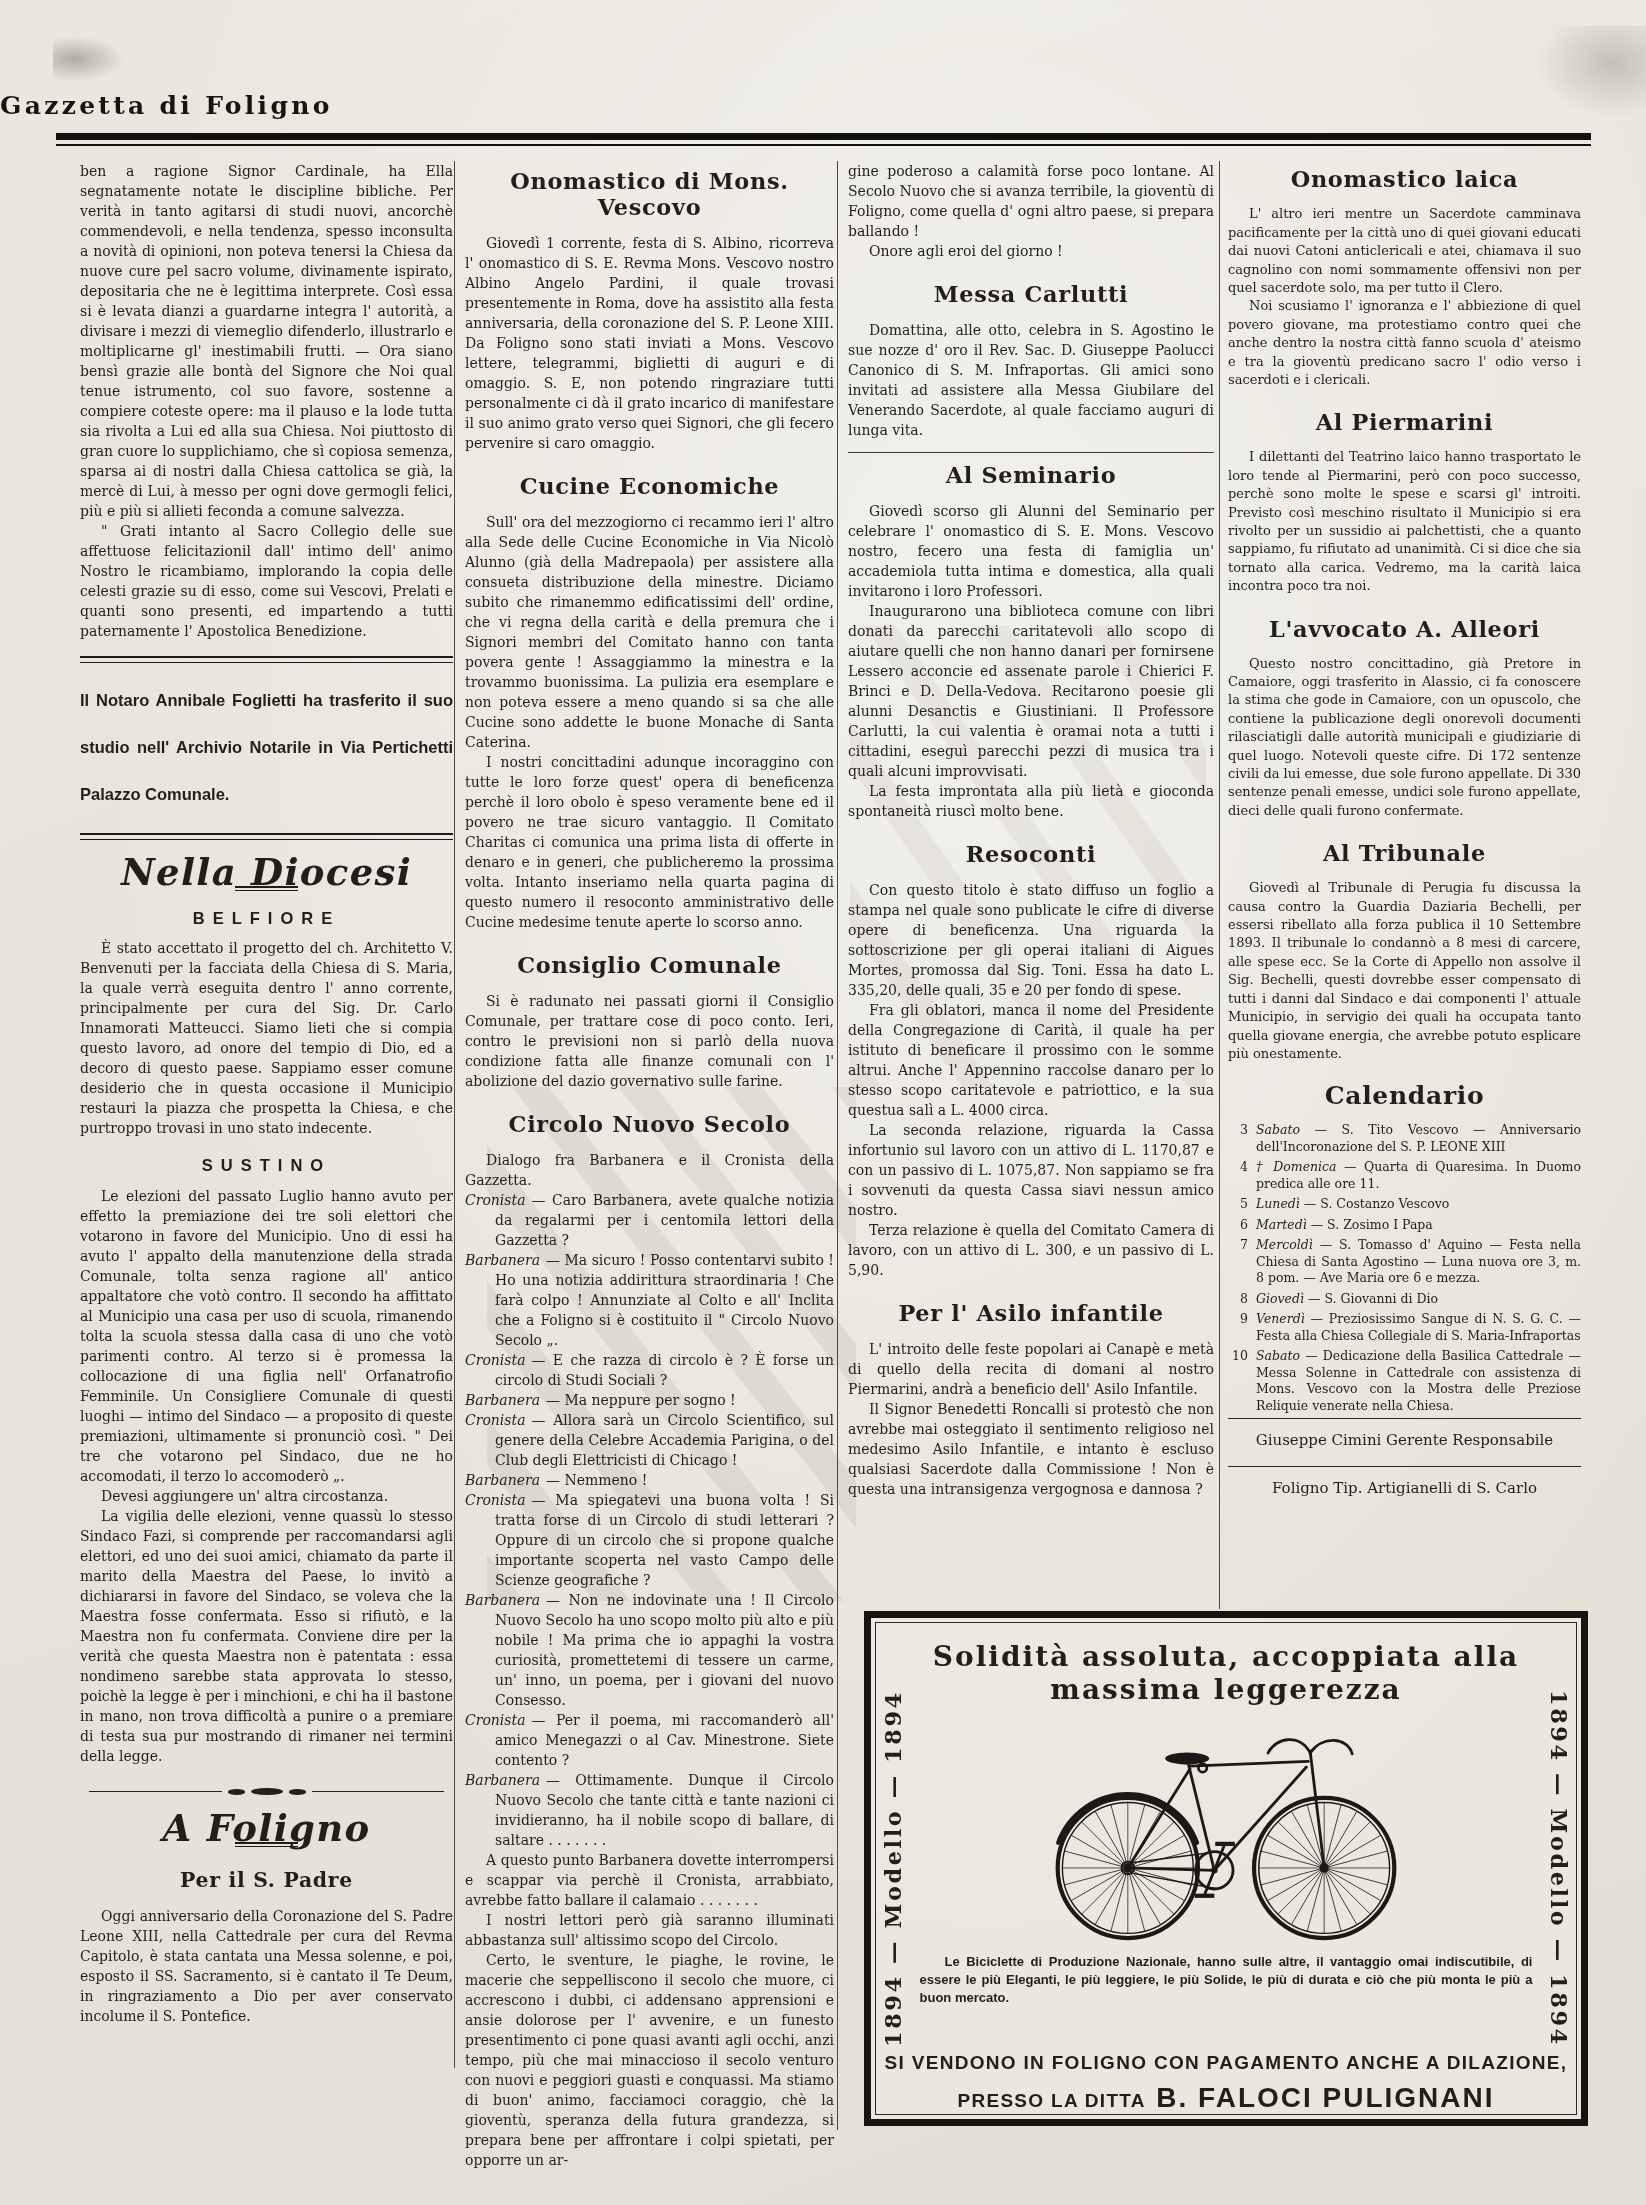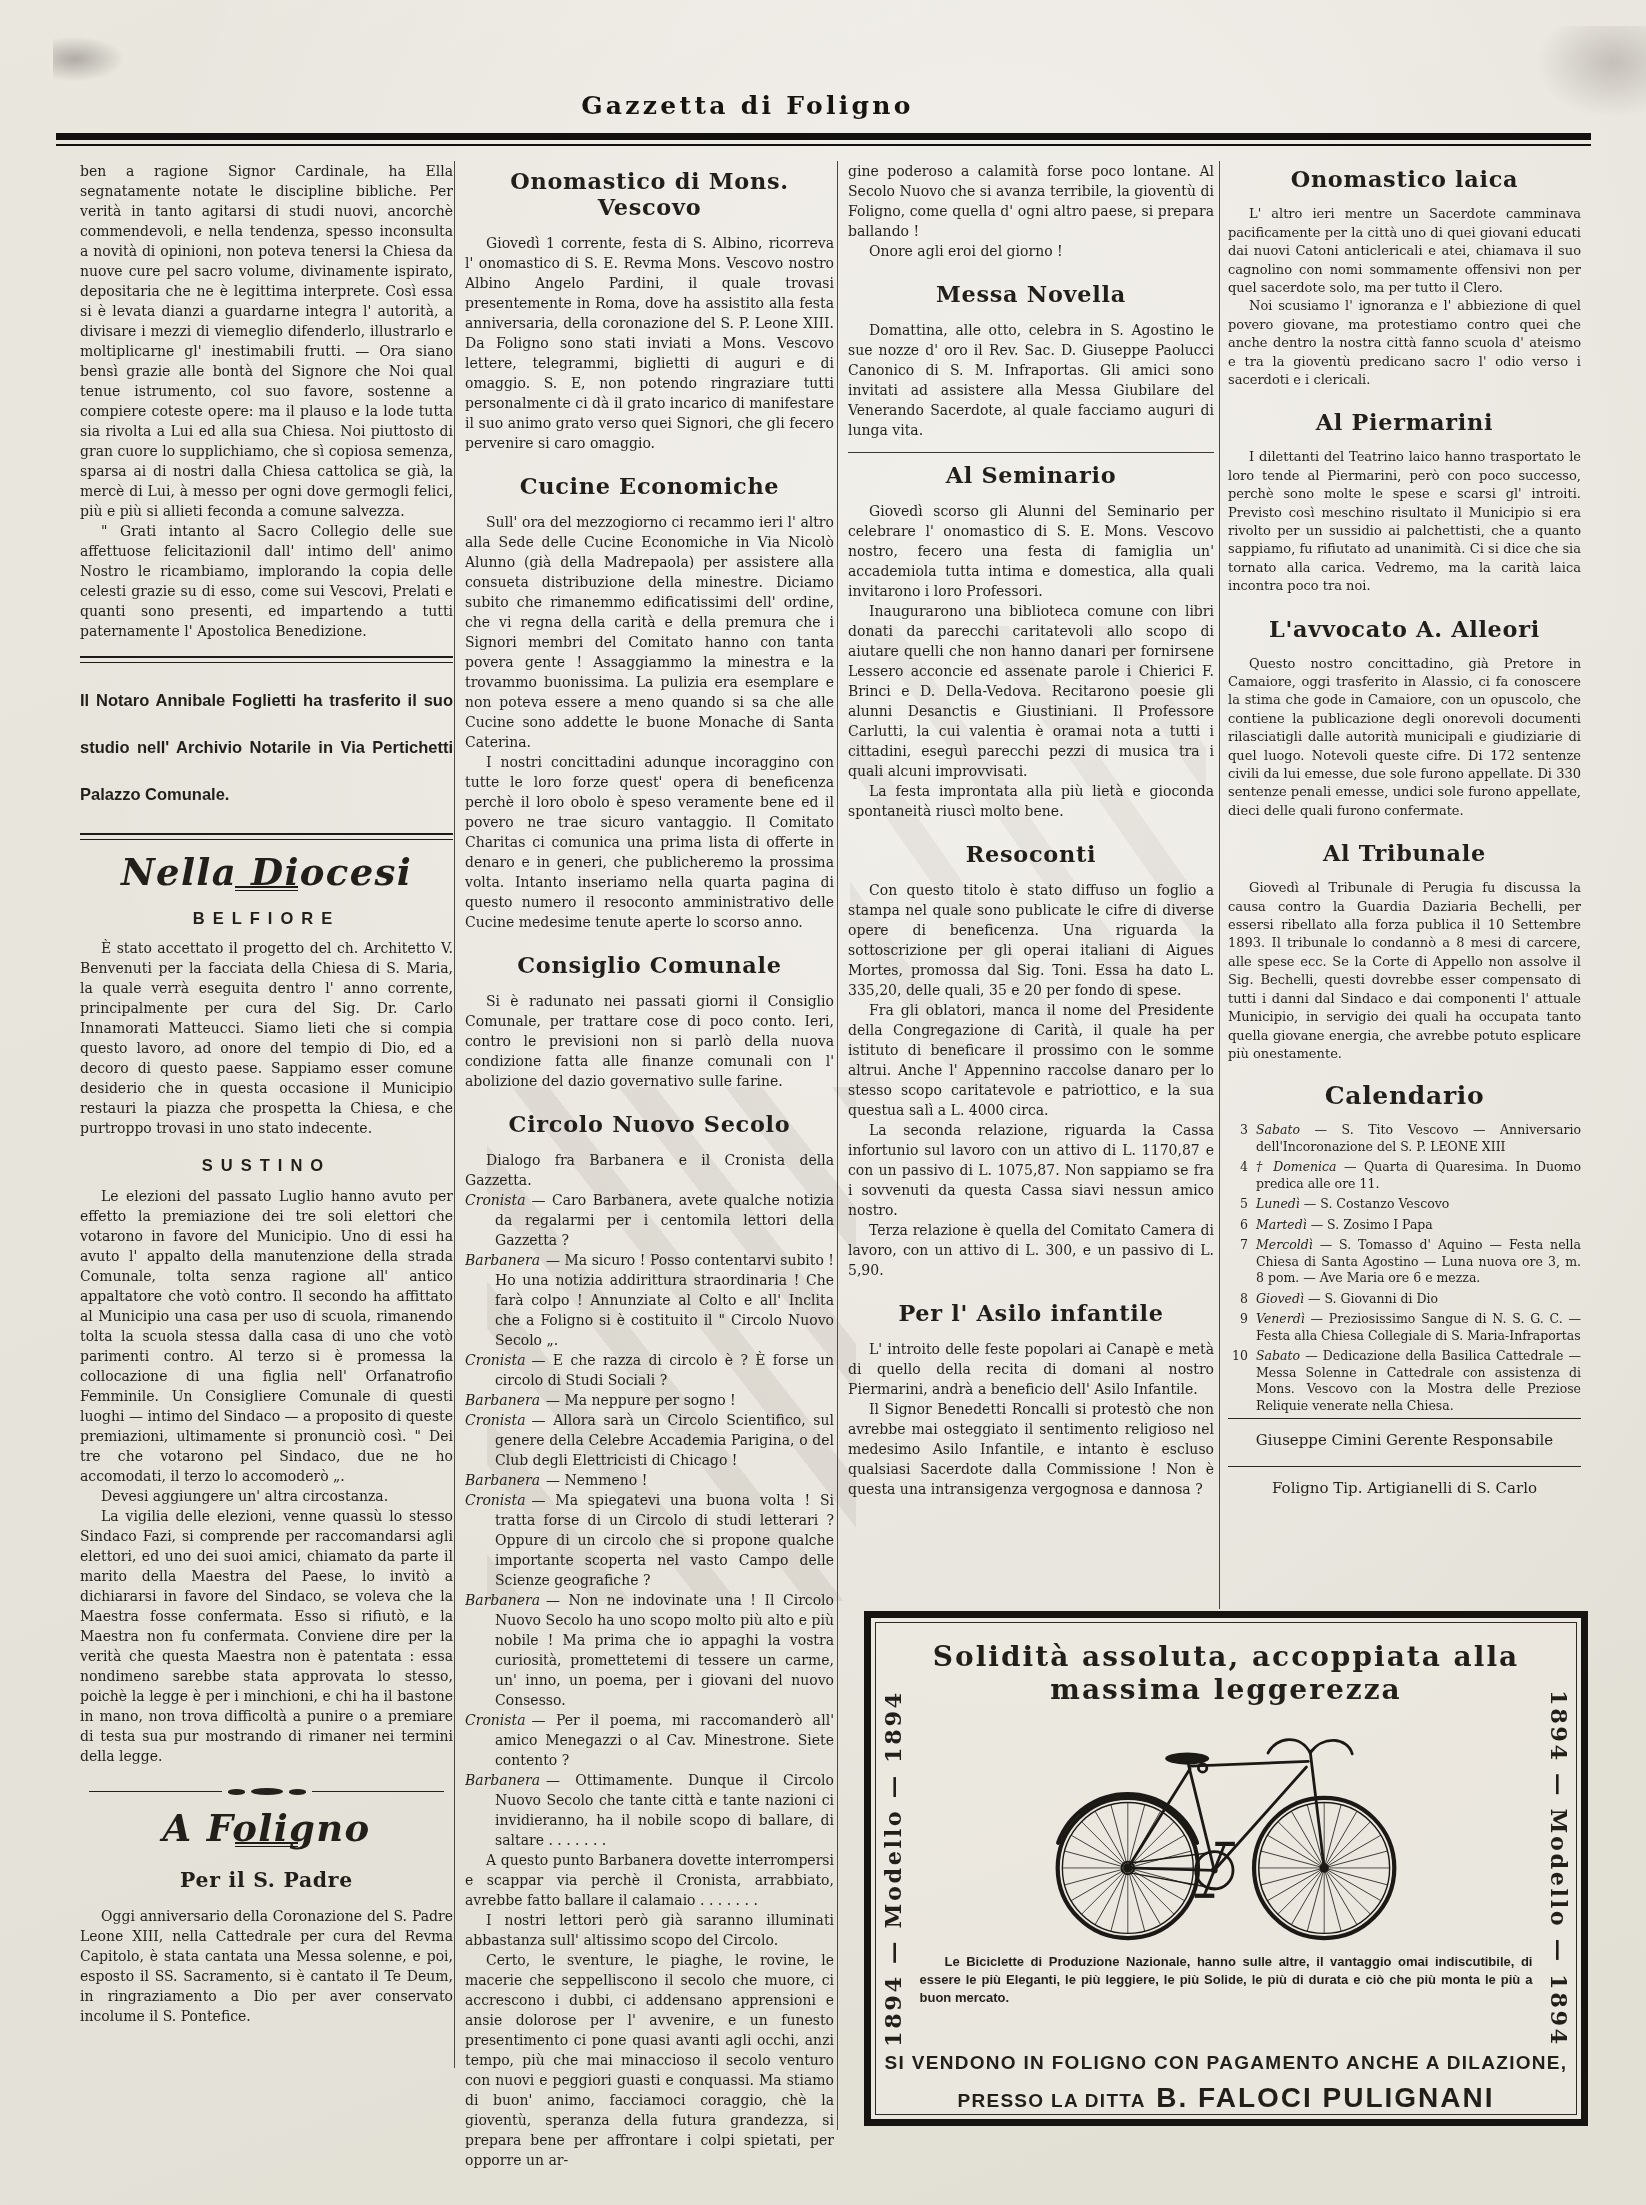--- a/index.html
+++ b/index.html
@@ -6,21 +6,21 @@
   body{
     background:
       radial-gradient(ellipse at 60% 30%, rgba(255,255,255,.45), rgba(255,255,255,0) 65%),
       linear-gradient(160deg,#eae7df 0%,#e7e4db 40%,#e2dfd5 100%);
     font-family:"DejaVu Serif", serif;
     color:#221f1b;
     position:relative;
   }
   .page{position:absolute;inset:0;}
   
-  .masthead{position:absolute;top:91px;left:0;width:1495px;text-align:center;
+  .masthead{position:absolute;top:91px;left:0;width:1495px;
     font-weight:bold;font-size:25px;letter-spacing:3.3px;color:#17140f;}
   .toprule{position:absolute;top:133px;left:56px;width:1535px;height:4px;
     border-top:7.2px solid #121110;border-bottom:2px solid #121110;}
   
   .col{position:absolute;top:161px;text-align:justify;font-size:14px;line-height:20px;overflow:hidden;}
   .col p{margin:0;text-indent:21px;}
   .col p.noind{text-indent:0;}
   .vrule{position:absolute;width:1.3px;background:#4a453d;}
   h2.art{font-size:22.4px;font-weight:bold;text-align:center;margin:20px 0 13px;letter-spacing:0.7px;line-height:26px;}
   .subhead{font-family:"Liberation Sans",sans-serif;font-weight:bold;font-size:16.5px;
@@ -140,21 +140,21 @@
     <p class="dlg"><i class="sp">Cronista</i><span class="dtxt">— Per il poema, mi raccomanderò all' amico Menegazzi o al Cav. Minestrone. Siete contento ?</span></p>
     <p class="dlg"><i class="sp">Barbanera</i><span class="dtxt">— Ottimamente. Dunque il Circolo Nuovo Secolo che tante città e tante nazioni ci invidieranno, ha il nobile scopo di ballare, di saltare . . . . . . .</span></p>
     <p>A questo punto Barbanera dovette interrompersi e scappar via perchè il Cronista, arrabbiato, avrebbe fatto ballare il calamaio . . . . . . .</p>
     <p>I nostri lettori però già saranno illuminati abbastanza sull' altissimo scopo del Circolo.</p>
     <p>Certo, le sventure, le piaghe, le rovine, le macerie che seppelliscono il secolo che muore, ci accrescono i dubbi, ci addensano apprensioni e ansie dolorose per l' avvenire, e un funesto presentimento ci pone quasi avanti agli occhi, anzi tempo, più che mai minaccioso il secolo venturo con nuovi e peggiori guasti e conquassi. Ma stiamo di buon' animo, facciamoci coraggio, chè la gioventù, speranza della futura grandezza, si prepara bene per affrontare i colpi spietati, per opporre un ar-</p>
   </div>
 
   <div class="col" style="left:848px;width:366px;height:1446px;">
     <p class="noind">gine poderoso a calamità forse poco lontane. Al Secolo Nuovo che si avanza terribile, la gioventù di Foligno, come quella d' ogni altro paese, si prepara ballando !</p>
     <p>Onore agli eroi del giorno !</p>
-    <h2 class="art">Messa Novella</h2>
+    <h2 class="art">Messa Carlutti</h2>
     <p>Domattina, alle otto, celebra in S. Agostino le sue nozze d' oro il Rev. Sac. D. Giuseppe Paolucci Canonico di S. M. Infraportas. Gli amici sono invitati ad assistere alla Messa Giubilare del Venerando Sacerdote, al quale facciamo auguri di lunga vita.</p>
     <div class="hr-thin"></div>
     <h2 class="art" style="margin-top:9.2px;">Al Seminario</h2>
     <p>Giovedì scorso gli Alunni del Seminario per celebrare l' onomastico di S. E. Mons. Vescovo nostro, fecero una festa di famiglia un' accademiola tutta intima e domestica, alla quali invitarono i loro Professori.</p>
     <p>Inaugurarono una biblioteca comune con libri donati da parecchi caritatevoli allo scopo di aiutare quelli che non hanno danari per fornirsene Lessero acconcie ed assenate parole i Chierici F. Brinci e D. Della-Vedova. Recitarono poesie gli alunni Desanctis e Giustiniani. Il Professore Carlutti, la cui valentia è oramai nota a tutti i cittadini, eseguì parecchi pezzi di musica tra i quali alcuni improvvisati.</p>
     <p>La festa improntata alla più lietà e gioconda spontaneità riuscì molto bene.</p>
     <h2 class="art">Resoconti</h2>
     <p>Con questo titolo è stato diffuso un foglio a stampa nel quale sono publicate le cifre di diverse opere di beneficenza. Una riguarda la sottoscrizione per gli operai italiani di Aigues Mortes, promossa dal Sig. Toni. Essa ha dato L. 335,20, delle quali, 35 e 20 per fondo di spese.</p>
     <p>Fra gli oblatori, manca il nome del Presidente della Congregazione di Carità, il quale ha per istituto di beneficare il prossimo con le somme altrui. Anche l' Appennino raccolse danaro per lo stesso scopo caritatevole e patriottico, e la sua questua salì a L. 4000 circa.</p>
     <p>La seconda relazione, riguarda la Cassa infortunio sul lavoro con un attivo di L. 1170,87 e con un passivo di L. 1075,87. Non sappiamo se fra i sovvenuti da questa Cassa siavi nessun amico nostro.</p>

